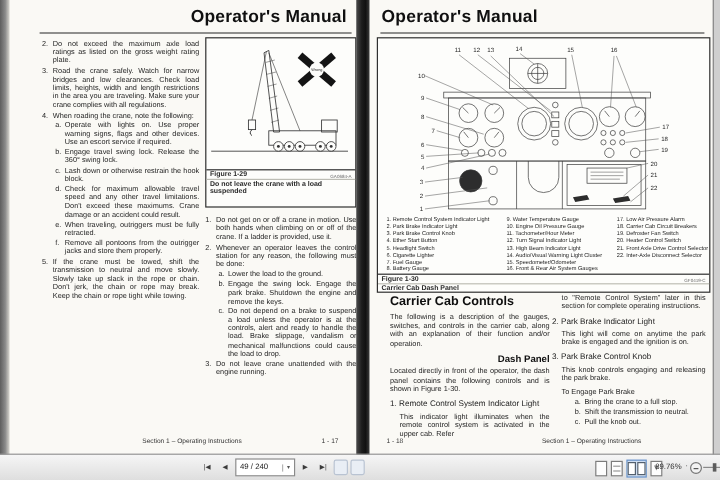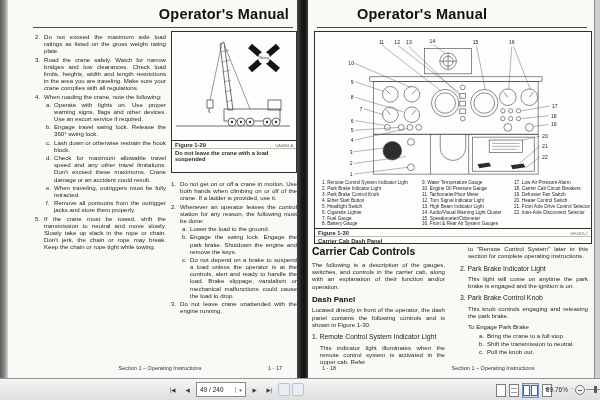--- a/index.html
+++ b/index.html
@@ -9,21 +9,21 @@
   .page{position:absolute;top:0;height:379px;background:#faf9f5;color:#2b2b2b;}
   .page-left{left:0;width:297px;}
   .page-right{left:308px;width:286px;}
   .scan-edge-left{position:absolute;left:0;top:0;width:8px;height:379px;
     background:linear-gradient(90deg,#5e5e5e 0%,#8a8a8a 55%,#d8d6d0 100%);}
   .page-gap{position:absolute;left:297px;top:0;width:11px;height:379px;
     background:linear-gradient(90deg,#4a4a4a,#1d1d1d 40%,#111 70%,#3c3c3c);}
   .right-rail{position:absolute;left:594px;top:0;width:6px;height:379px;
     background:#cfcfcf;border-left:1px solid #8d8d8d;}
   
-  .pg-title{position:absolute;top:6px;font-size:14.5px;font-weight:bold;color:#101010;letter-spacing:.2px;margin-left:39px;}
+  .pg-title{position:absolute;top:6px;font-size:14.5px;font-weight:bold;color:#101010;letter-spacing:.2px;}
   .lp-title{right:8px;}
   .rp-title{left:10px;}
   .title-rule{position:absolute;top:27px;height:1px;background:#4a4a4a;}
   .lp-rule{left:33px;right:4px;}
   .rp-rule{left:9px;right:7px;}
   
   .li{display:flex;margin:0 0 1px 0;}
   .li .n{flex:0 0 9px;}
   .li .t{flex:1;text-align:justify;}
   .li.sub{padding-left:11px;}
@@ -48,24 +48,24 @@
   .fig-dash{left:6px;top:31px;width:276px;height:211px;}
   .dash-svg{display:block;width:274px;height:146px;}
   .legend{display:flex;padding:2px 5px 1px 7px;font-size:4.7px;line-height:1.26;color:#262626;}
   .lcol{flex:1;}
   .lcol.c1{flex:0 0 100px;}
   .lcol.c2{flex:0 0 92px;}
   .lcol.c3{flex:1;}
   .legend-entry{white-space:nowrap;overflow:hidden;}
   
   .rc-col{position:absolute;top:245px;font-size:6.1px;line-height:1.2;color:#262626;}
-  .rc-col1{left:4px;width:133px;}
+  .rc-col1{left:17px;width:133px;}
   .rc-col2{left:152px;width:128px;}
   .h1{font-size:10.5px;font-weight:bold;color:#0e0e0e;margin:0 0 3px 0;}
-  .h2{font-size:8px;font-weight:bold;color:#101010;margin:5px 0 2px 0;}
+  .h2{font-size:8px;font-weight:bold;color:#101010;margin:5px 0 2px 0;text-align:right;}
   .item-title{font-size:6.8px;color:#1c1c1c;margin:5px 0 2px 0;}
   p.body{margin:0 0 2px 0;text-align:justify;}
   p.ind{margin-left:8px;}
   .engage-h{margin:4px 0 1px 8px;}
   .steps{margin-left:8px;}
   
   .toolbar{position:absolute;left:0;bottom:0;width:600px;height:21px;
     background:linear-gradient(#f6f6f6,#dedede);border-top:1px solid #979797;}
   .nav-group{position:absolute;left:166px;top:3px;display:flex;align-items:center;gap:2px;}
   .tbtn{width:13px;height:14px;border:1px solid transparent;background:transparent;

